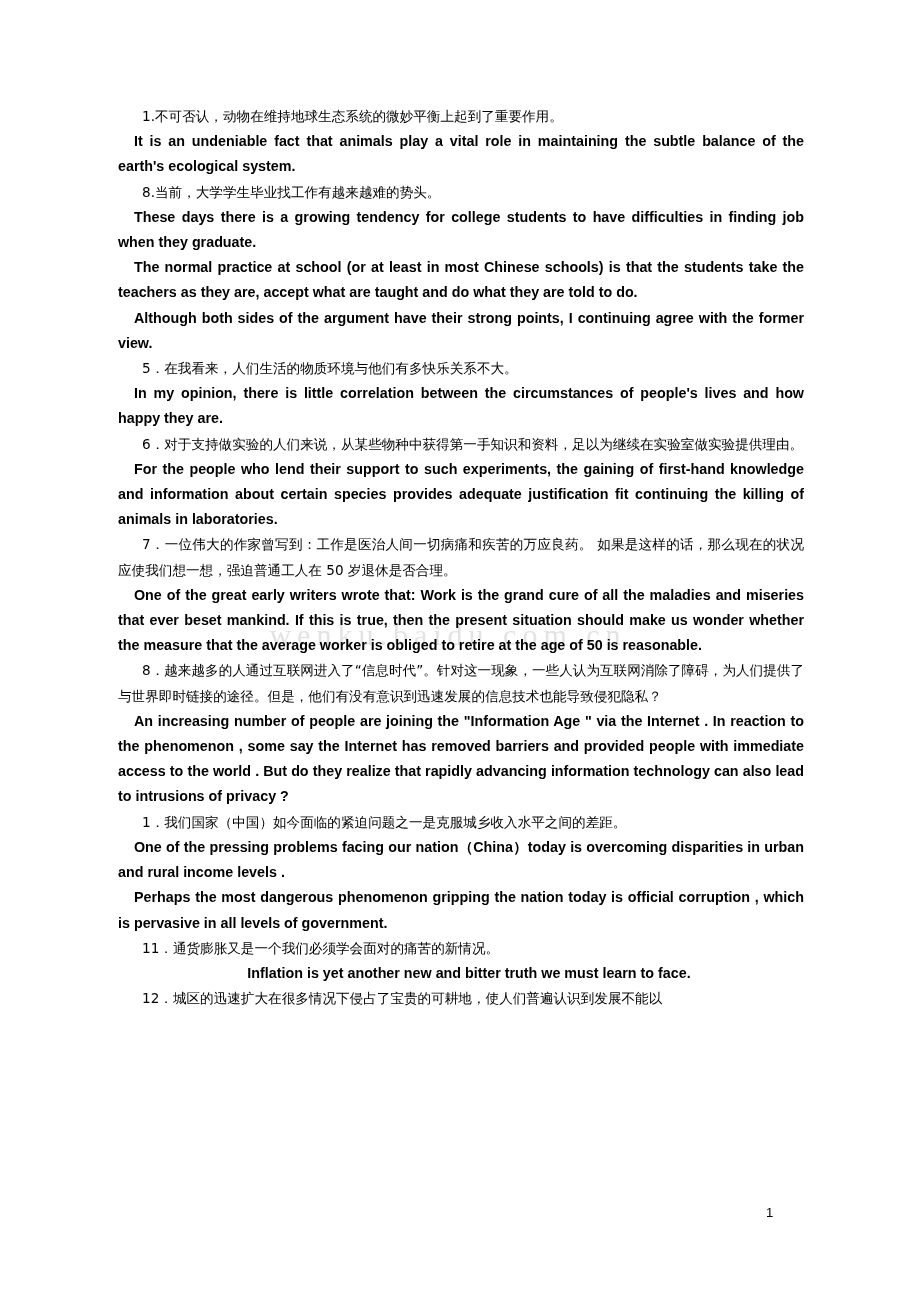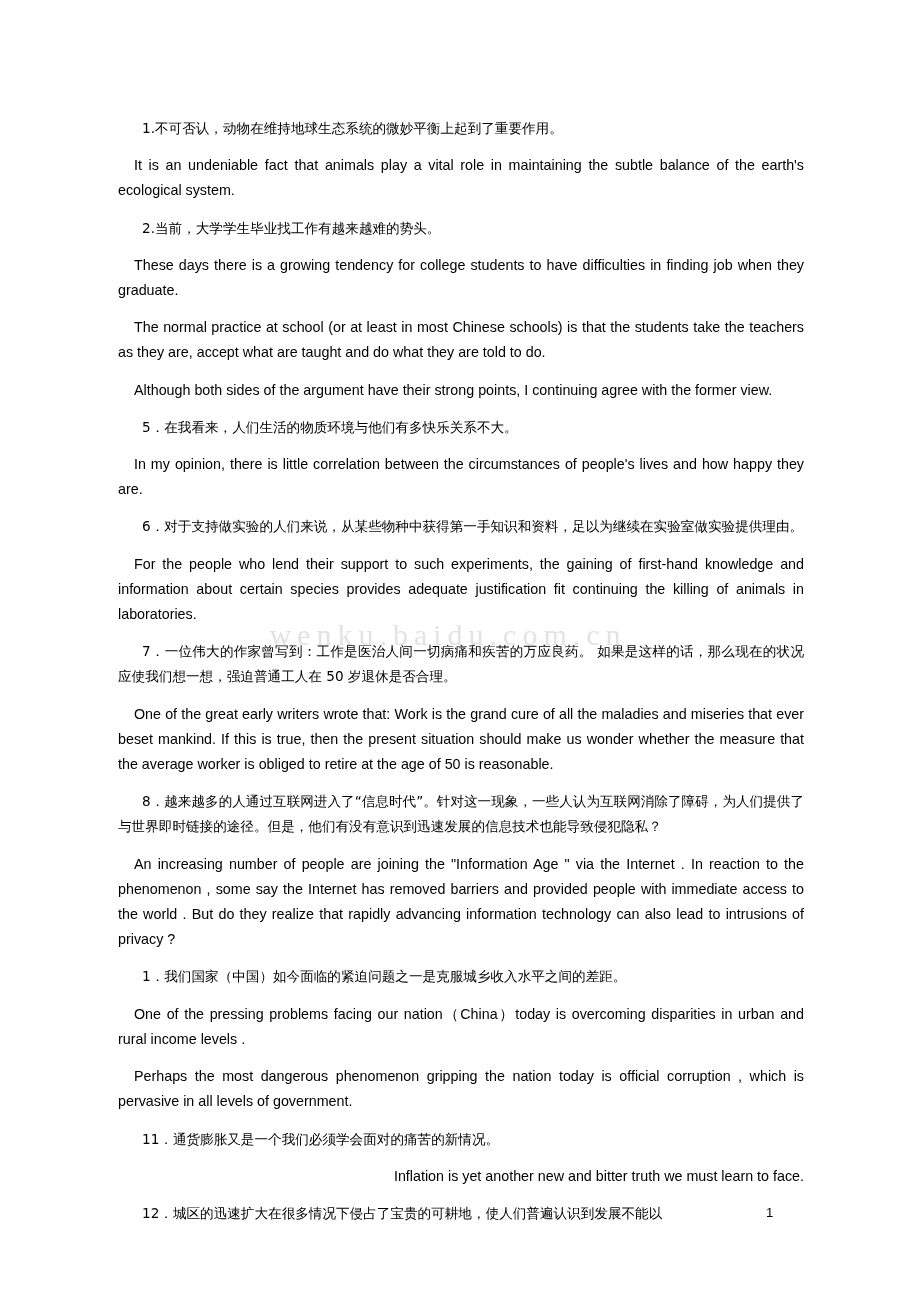--- a/index.html
+++ b/index.html
@@ -38,65 +38,66 @@
     font-size: 30px;
     letter-spacing: 6px;
     color: #e3e3e3;
     white-space: nowrap;
     pointer-events: none;
     z-index: 0;
   }
   .para {
     position: relative;
     z-index: 1;
-    margin: 12px 0 0 0;
+    margin: 0 0 0 0;
     font-size: 14.3px;
     line-height: 25.2px;
     text-align: justify;
     text-justify: inter-word;
   }
   .para.zh {
     font-family: "DejaVu Sans", "Liberation Sans", sans-serif;
     font-size: 13.6px;
     text-indent: 24px;
     text-align: justify;
   }
   .para.en {
     font-family: "Liberation Sans", sans-serif;
     font-size: 14.3px;
   }
   .para.en.ind {
     text-indent: 16px;
+    font-weight: bold;
   }
   .para.en.just {
     text-align: justify;
   }
   .para.en.left {
-    text-align: right;
+    text-align: center;
   }
   .pagenum {
     position: absolute;
     left: 766px;
     top: 1205px;
     font-family: "Liberation Sans", sans-serif;
     font-size: 13px;
     color: #000;
   }
 </style>
 </head>
 <body>
 
 <div class="page">
 
   <div class="watermark">wenku.baidu.com.cn</div>
 
   <div class="content">
     <p class="para zh">1.不可否认，动物在维持地球生态系统的微妙平衡上起到了重要作用。</p>
     <p class="para en ind just">It is an undeniable fact that animals play a vital role in maintaining the subtle balance of the earth's ecological system.</p>
-    <p class="para zh">2.当前，大学学生毕业找工作有越来越难的势头。</p>
+    <p class="para zh">8.当前，大学学生毕业找工作有越来越难的势头。</p>
     <p class="para en ind just">These days there is a growing tendency for college students to have difficulties in finding job when they graduate.</p>
     <p class="para en ind just">The normal practice at school (or at least in most Chinese schools) is that the students take the teachers as they are, accept what are taught and do what they are told to do.</p>
     <p class="para en ind just">Although both sides of the argument have their strong points, I continuing agree with the former view.</p>
     <p class="para zh">5．在我看来，人们生活的物质环境与他们有多快乐关系不大。</p>
     <p class="para en ind just">In my opinion, there is little correlation between the circumstances of people's lives and how happy they are.</p>
     <p class="para zh">6．对于支持做实验的人们来说，从某些物种中获得第一手知识和资料，足以为继续在实验室做实验提供理由。</p>
     <p class="para en ind just">For the people who lend their support to such experiments, the gaining of first-hand knowledge and information about certain species provides adequate justification fit continuing the killing of animals in laboratories.</p>
     <p class="para zh">7．一位伟大的作家曾写到：工作是医治人间一切病痛和疾苦的万应良药。 如果是这样的话，那么现在的状况应使我们想一想，强迫普通工人在 50 岁退休是否合理。</p>
     <p class="para en ind just">One of the great early writers wrote that: Work is the grand cure of all the maladies and miseries that ever beset mankind. If this is true, then the present situation should make us wonder whether the measure that the average worker is obliged to retire at the age of 50 is reasonable.</p>
     <p class="para zh">8．越来越多的人通过互联网进入了“信息时代”。针对这一现象，一些人认为互联网消除了障碍，为人们提供了与世界即时链接的途径。但是，他们有没有意识到迅速发展的信息技术也能导致侵犯隐私？</p>

